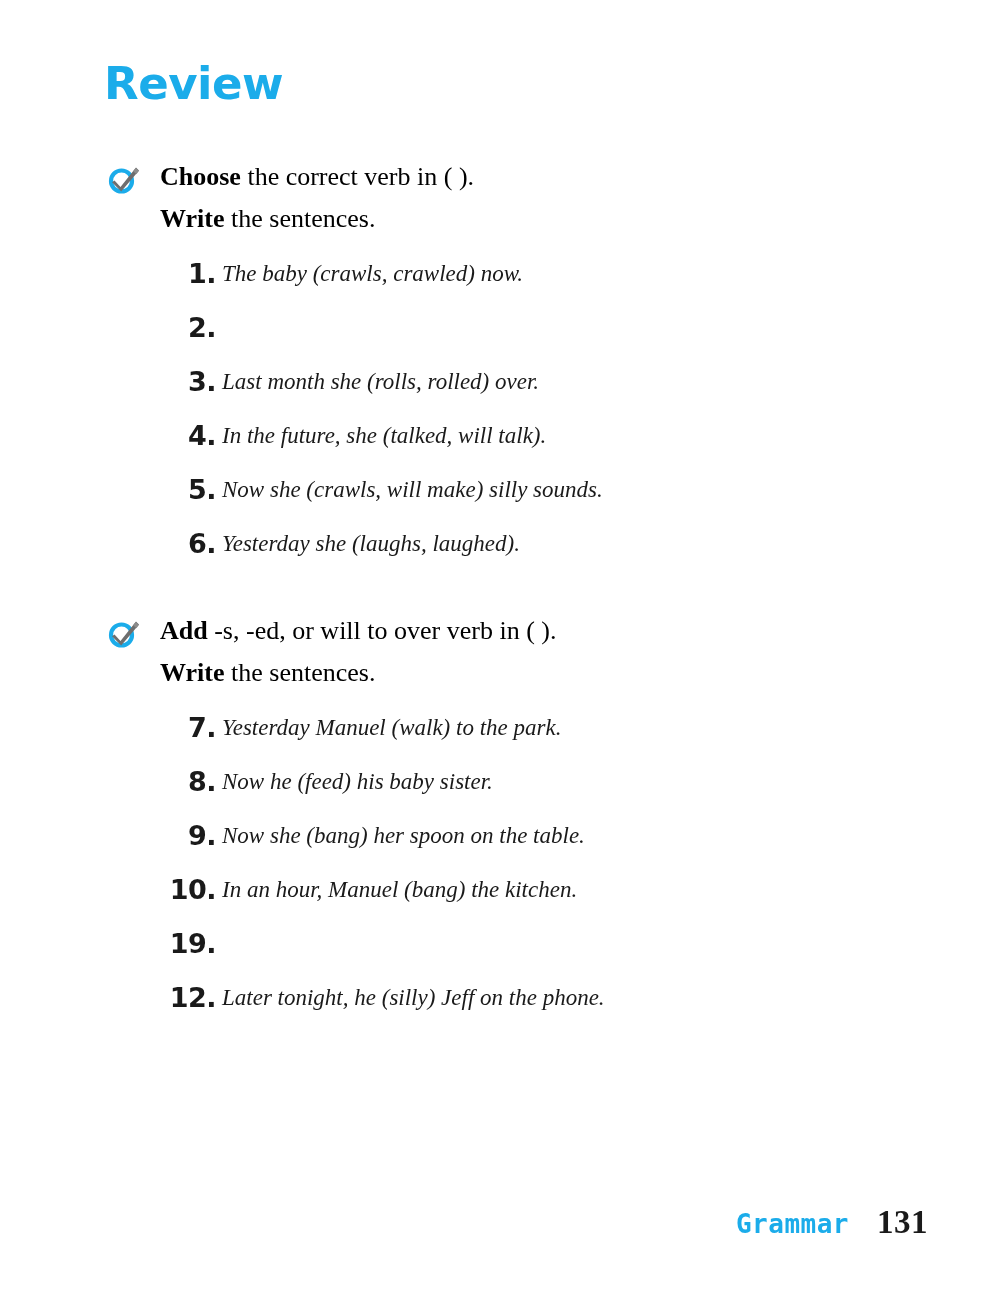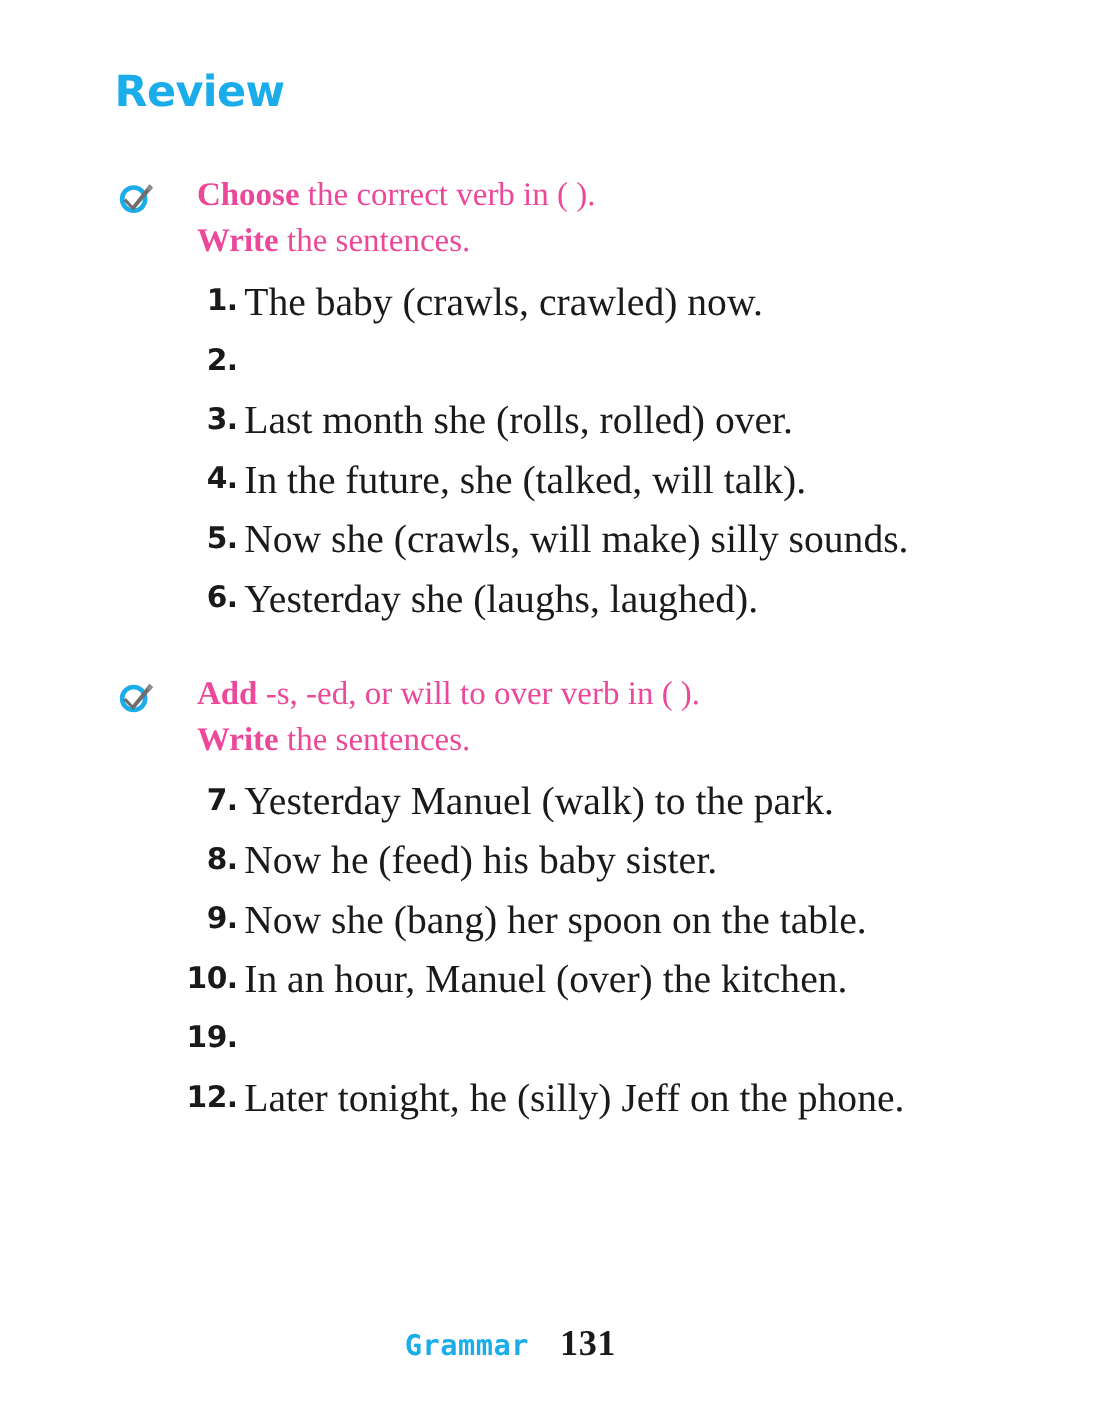--- a/index.html
+++ b/index.html
@@ -24,21 +24,21 @@
     box-sizing: border-box;
   }
 
   
   .page-title {
     position: absolute;
     left: 104px;
     top: 58px;
     font-family: "DejaVu Sans", "Liberation Sans", sans-serif;
     font-weight: bold;
-    font-size: 39px;
+    font-size: 45px;
     line-height: 52px;
     letter-spacing: -0.5px;
     color: #1BACEA;
     white-space: nowrap;
   }
 
   
   .exercise {
     position: absolute;
     left: 0;
@@ -62,25 +62,24 @@
     height: 36px;
   }
   .check-bullet svg {
     display: block;
     width: 36px;
     height: 36px;
   }
 
   .directions-line {
     font-family: "Liberation Serif", "DejaVu Serif", serif;
-    font-size: 30px;
+    font-size: 26px;
     line-height: 42px;
-    color: #ec4899;
-    white-space: nowrap;
-    margin-left: 19px;
+    color: #000000;
+    white-space: nowrap;
   }
   .directions-line .lead {
     font-weight: bold;
   }
   .directions-line .ital {
   }
 
   
   .items {
     position: relative;
@@ -103,34 +102,35 @@
     font-size: 27px;
     line-height: 40px;
     color: #1a1a1a;
     letter-spacing: -0.5px;
   }
 
   .item-text {
     position: absolute;
     left: 222px;
     font-family: "Liberation Serif", "DejaVu Serif", serif;
-    font-size: 36px;
+    font-size: 23px;
     line-height: 40px;
     color: #1a1a1a;
     white-space: nowrap;
+    font-style: italic;
   }
 
   
   .footer {
     position: absolute;
     left: 0;
     right: 0;
     bottom: 48px;
     padding-right: 72px;
-    text-align: center;
+    text-align: right;
     white-space: nowrap;
   }
   .footer-subject {
     font-family: "DejaVu Sans Mono", "Liberation Mono", monospace;
     font-size: 26px;
     font-weight: bold;
     color: #1BACEA;
     letter-spacing: 0.5px;
   }
   .footer-pagenum {
@@ -218,21 +218,21 @@
       <div class="item">
         <span class="item-num">8.</span>
         <span class="item-text">Now he (feed) his baby sister.</span>
       </div>
       <div class="item">
         <span class="item-num">9.</span>
         <span class="item-text">Now she (bang) her spoon on the table.</span>
       </div>
       <div class="item">
         <span class="item-num">10.</span>
-        <span class="item-text">In an hour, Manuel (over) the kitchen.</span>
+        <span class="item-text">In an hour, Manuel (bang) the kitchen.</span>
       </div>
       <div class="item">
         <span class="item-num">19.</span>
       </div>
       <div class="item">
         <span class="item-num">12.</span>
         <span class="item-text">Later tonight, he (silly) Jeff on the phone.</span>
       </div>
     </div>
   </div>

